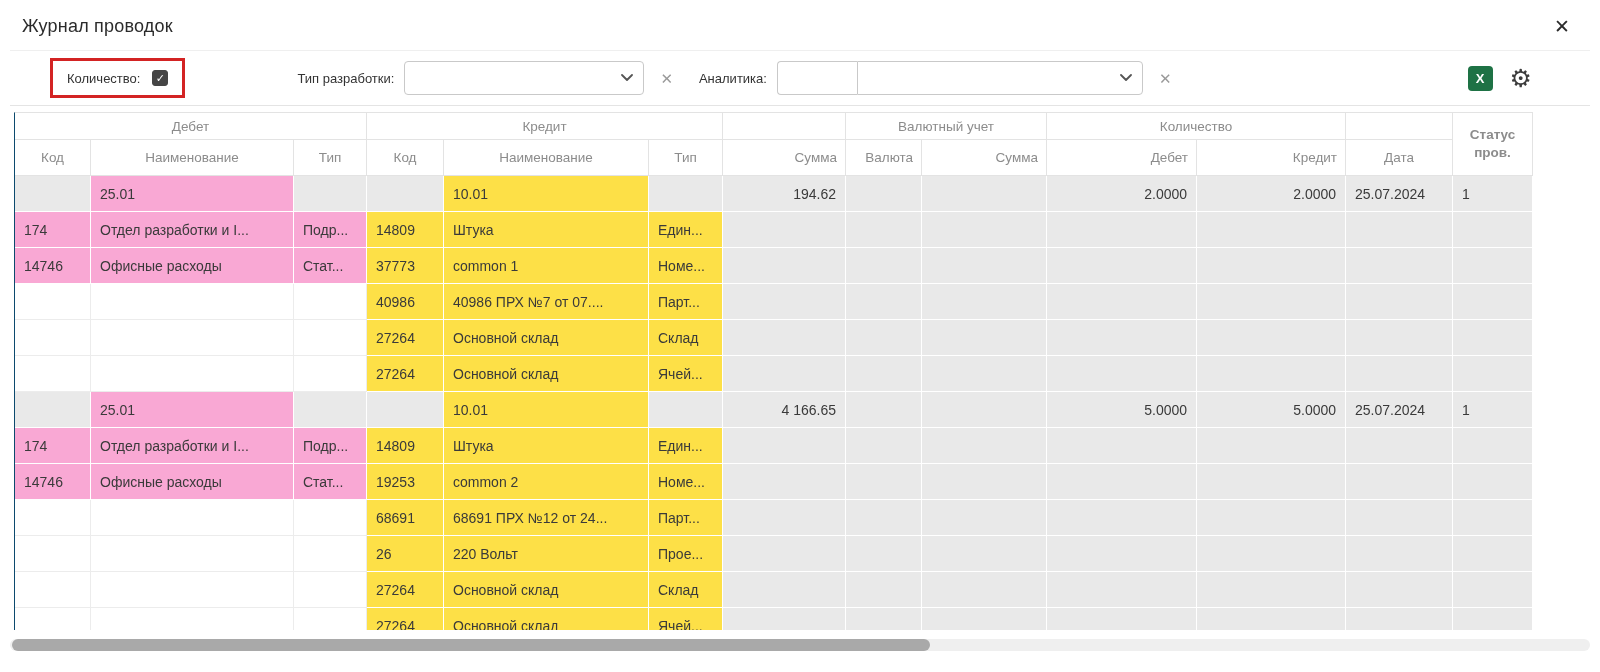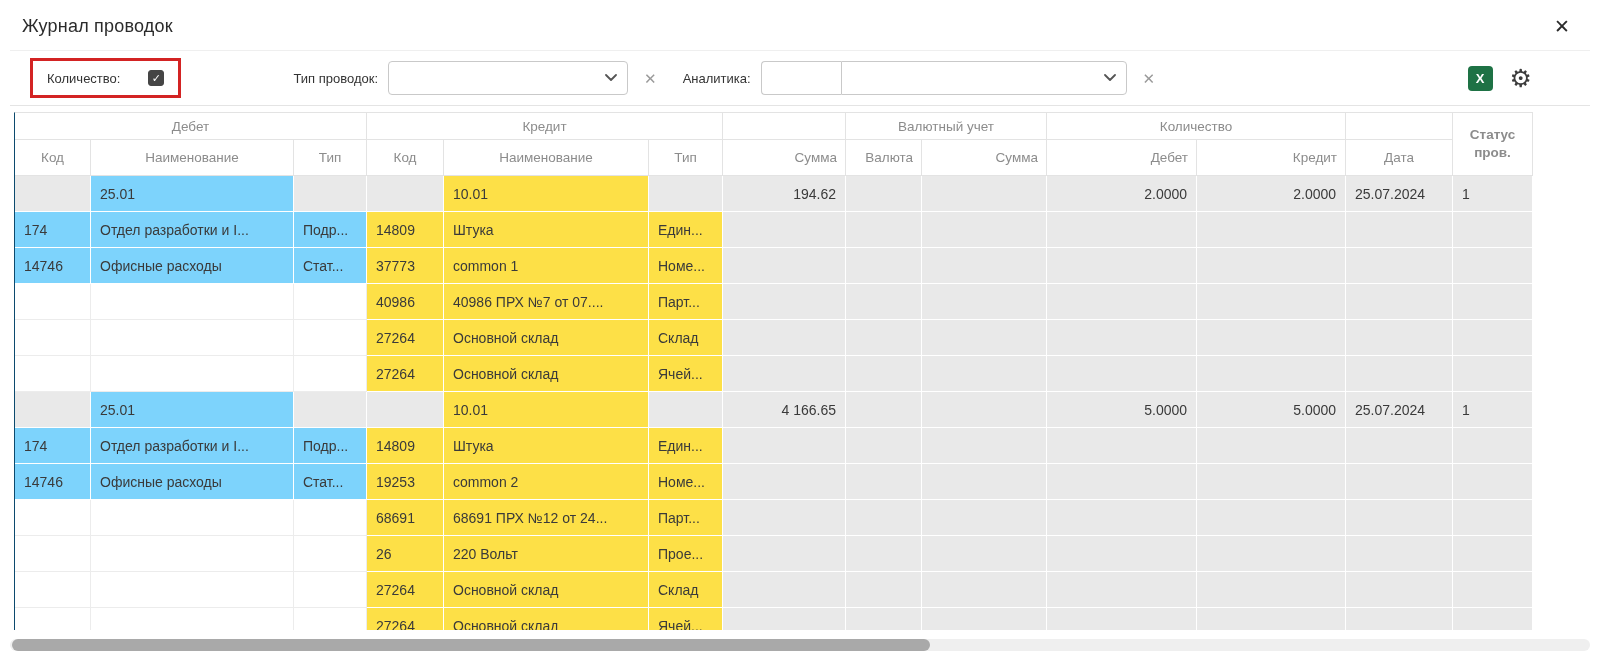--- a/index.html
+++ b/index.html
@@ -14,21 +14,21 @@
   .titlebar { display:flex; align-items:center; justify-content:space-between; padding:16px 30px 13px 22px; }
   .title { font-size:18px; font-weight:500; color:#2b2b2b; letter-spacing:.2px; }
   .close-btn { font-size:19px; color:#2b2b2b; cursor:pointer; line-height:1; }
 
   
   .toolbar {
     display:flex; align-items:center; margin:0 10px; height:56px;
     border-top:1px solid #efefef; border-bottom:1px solid #e4e4e4;
     padding:0 58px 0 20px;
   }
-  .qty-highlight { display:flex; align-items:center; gap:28px; border:3px solid #d32323; padding:9px 14px; background:#fff; }
+  .qty-highlight { display:flex; align-items:center; gap:12px; border:3px solid #d32323; padding:9px 14px; background:#fff;margin-left:20px; }
   .tb-label { font-size:13px; color:#333; white-space:nowrap; }
   .checkbox { width:16px; height:16px; background:#454545; border:1px solid #454545; border-radius:3px;
               display:flex; align-items:center; justify-content:center; cursor:pointer; }
   .checkmark { color:#fff; font-size:11px; font-weight:bold; line-height:1; }
   .lbl-type { margin-left:112px; }
   .select { height:34px; border:1px solid #c9c9c9; border-radius:4px; background:#fff;
             display:flex; align-items:center; justify-content:space-between; padding:0 10px; cursor:pointer; }
   .sel-type { width:240px; margin-left:10px; }
   .sel-value { font-size:13px; color:#333; }
   .chev { display:flex; align-items:center; }
@@ -51,21 +51,21 @@
              border-right:1px solid #e3e3e3; border-bottom:1px solid #e3e3e3;
              padding:0 8px; white-space:nowrap; overflow:hidden; }
   .group-row th { height:27px; text-align:center; }
   .sub-row th { height:36px; text-align:center; }
   .sub-row th.num { text-align:right; }
   th.status-th { text-align:center; line-height:1.3; white-space:normal; padding:0 12px;font-weight:bold; }
   .grid td { height:36px; font-size:14px; color:#3a3a3a; padding:0 9px;
              white-space:nowrap; overflow:hidden; vertical-align:middle;
              border-right:1px solid #ffffff; border-bottom:1px solid #ffffff; }
   td.c-gray   { background:#e9e9e9; }
-  td.c-yellow { background:#7dd3fc; }
+  td.c-yellow { background:#f9a8d4; }
   td.c-cyan   { background:#fde047; }
   td.c-white  { background:#ffffff; border-right-color:#ececec; border-bottom-color:#ececec; }
   td.num { text-align:right; }
 
   
   .hscroll { margin:9px 10px 0; height:12px; background:#efefef; border-radius:6px; position:relative; }
   .hscroll-thumb { position:absolute; left:2px; top:0; width:918px; height:12px; background:#a9a9a9; border-radius:6px; cursor:grab; }
 </style>
 </head>
 <body>
@@ -78,21 +78,21 @@
   </div>
 
   <div class="toolbar">
     <div class="qty-highlight">
       <span class="tb-label">Количество:</span>
       <span class="checkbox">
         <span class="checkmark">✓</span>
       </span>
     </div>
 
-    <span class="tb-label lbl-type">Тип проводок:</span>
+    <span class="tb-label lbl-type">Тип разработки:</span>
     <div class="select sel-type">
       <span class="sel-value"></span>
       <span class="chev">
         <svg width="12" height="8" viewBox="0 0 12 8">
             <polyline points="1,1 6,6 11,1" fill="none" stroke="#555" stroke-width="1.8" stroke-linecap="round" stroke-linejoin="round"></polyline>
           </svg>
       </span>
     </div>
     <span class="clear-x">✕</span>
 

